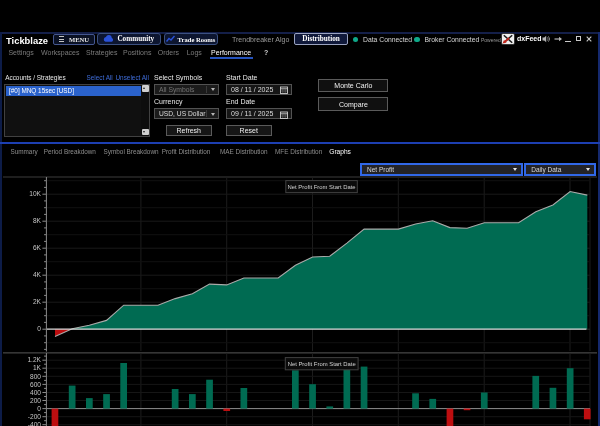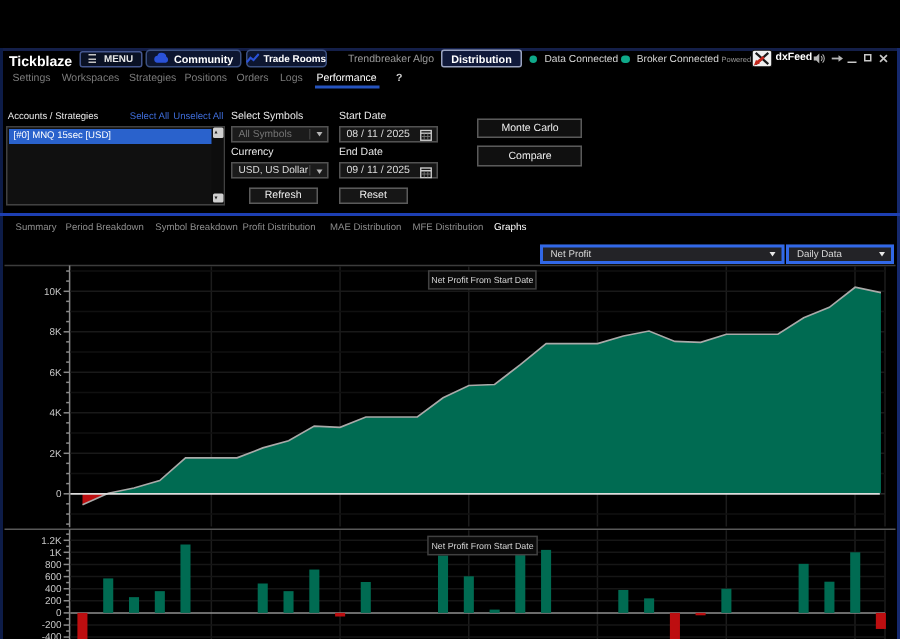--- a/index.html
+++ b/index.html
@@ -3,21 +3,21 @@
 * { margin:0; padding:0; box-sizing:border-box; }
 html,body { width:600px; height:426px; background:#000; overflow:hidden;
   font-family:"Liberation Sans", sans-serif; }
 #app { position:relative; width:600px; height:426px; background:#000;margin-top:32px; }
 .abs { position:absolute; }
 .lbl { position:absolute; color:#e8e8e8; font-size:7px; white-space:nowrap; }
 .gray { color:#7b7b7b; }
 .btn { position:absolute; display:flex; align-items:center; justify-content:center;
   color:#f0f0f0; font-size:7px; background:#161616; border:1px solid #5a5a5a; }
 .tbtn { position:absolute; display:flex; align-items:center; justify-content:center; white-space:nowrap;
-  color:#fff; font-weight:bold; font-size:7.2px; background:#0d1630; border:1px solid #3b5080; border-radius:3px; }
+  color:#fff; font-weight:bold; font-size:7.2px; background:#0d1630; border:1px solid #3b5080; border-radius:3px;font-family:Liberation Serif, serif; }
 .combo { position:absolute; background:#1b1b1b; border:1px solid #525252; color:#dcdcdc;
   font-size:7px; display:flex; align-items:center; }
 .carr { position:absolute; right:3px; top:50%; margin-top:-1px; width:0; height:0;
   border-left:2.6px solid transparent; border-right:2.6px solid transparent; border-top:3.2px solid #b5b5b5; }
 .cdiv { position:absolute; right:11px; top:1px; bottom:1px; width:1px; background:#3a3a3a; }
 .bluecombo { position:absolute; background:#232327; border:2px solid #3168e8; color:#d8d8d8;
   font-size:6.5px; display:flex; align-items:center; }
 </style></head>
 <body>
 <div id="app">

